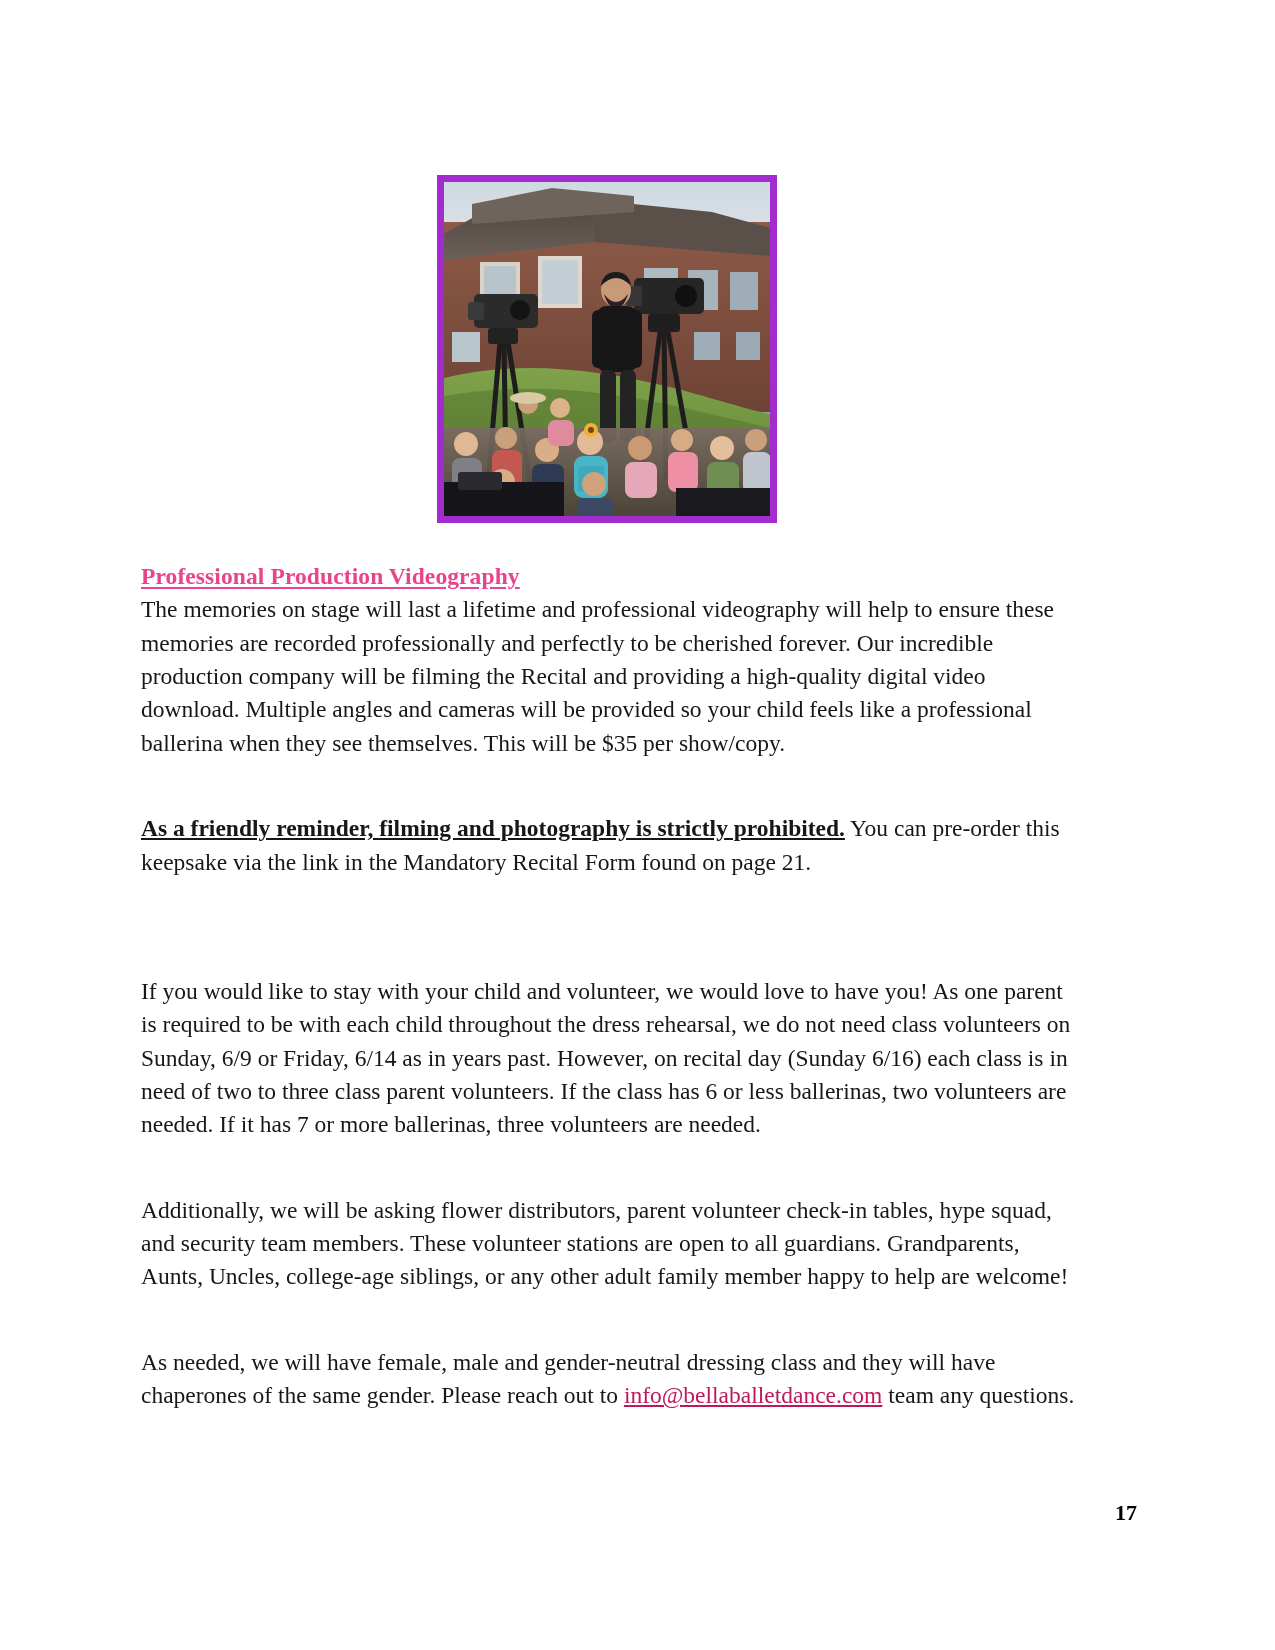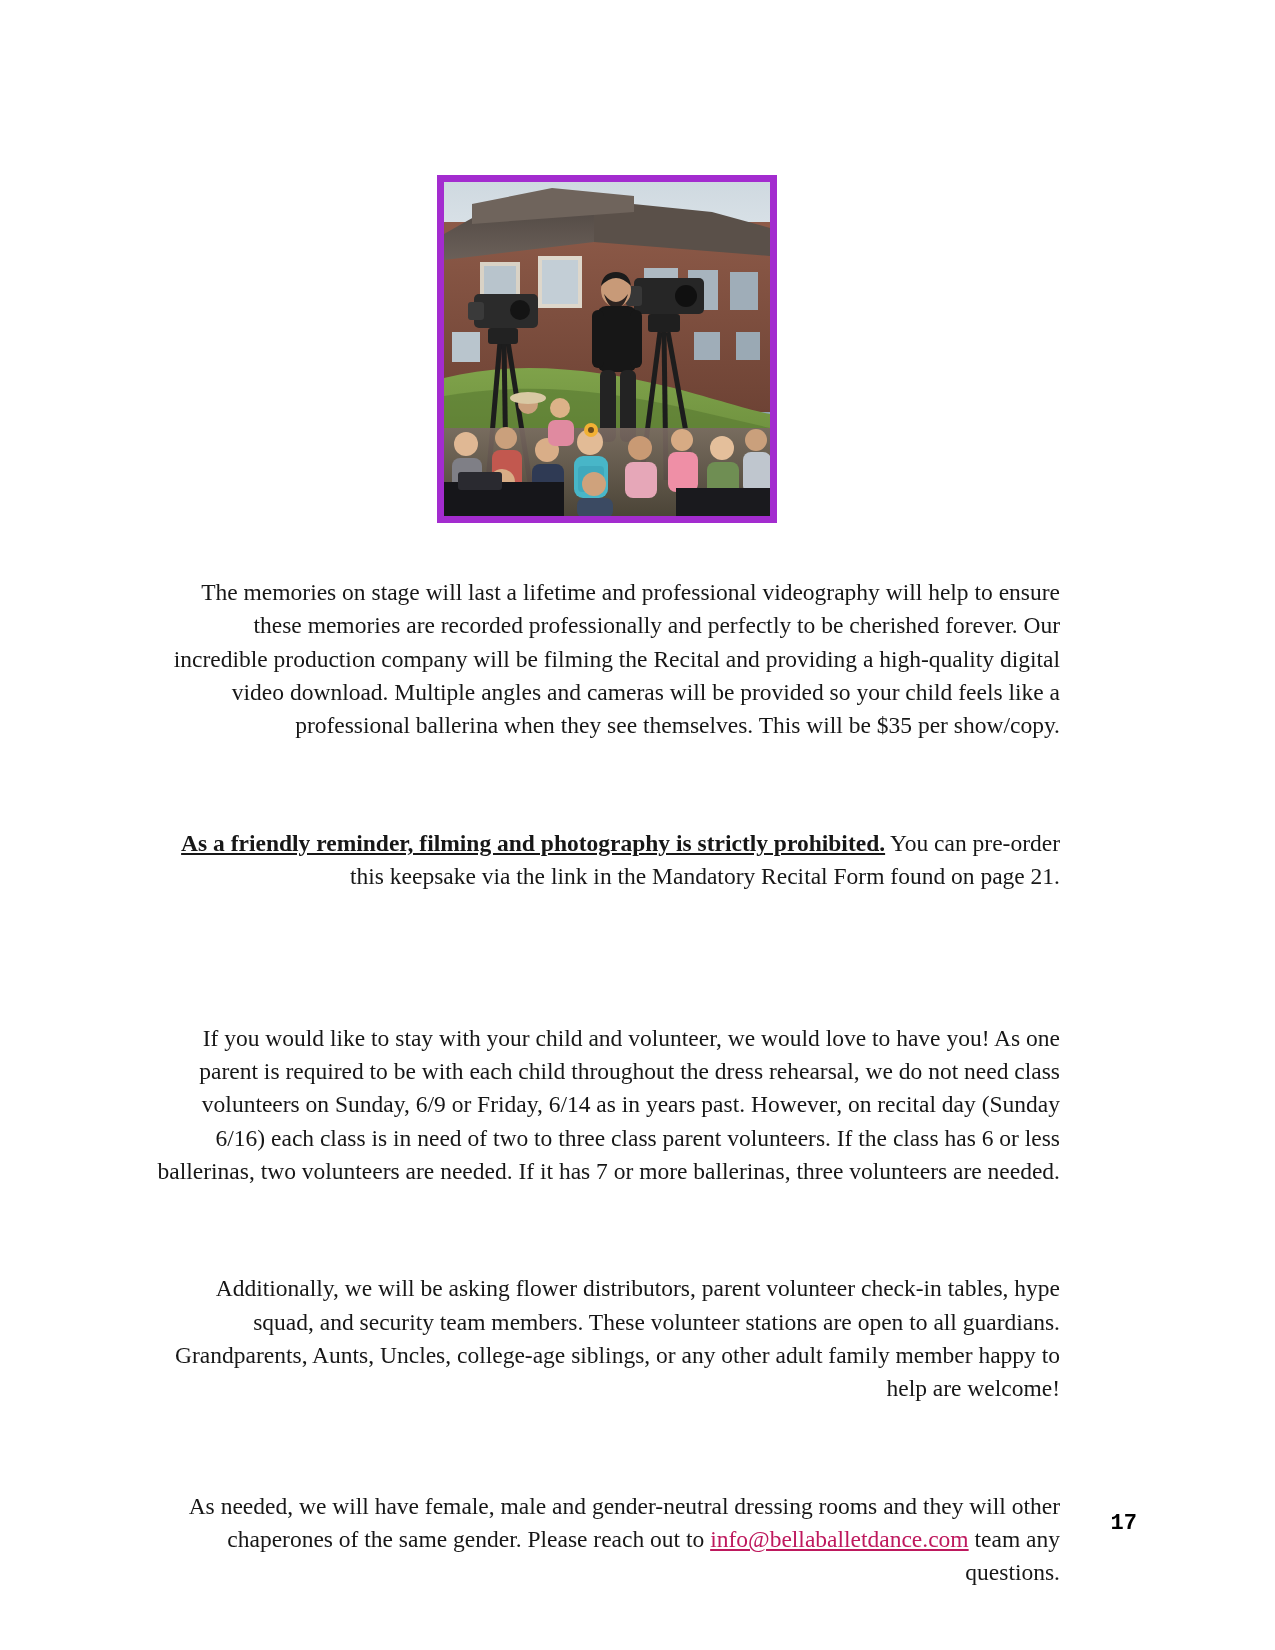--- a/index.html
+++ b/index.html
@@ -53,48 +53,48 @@
     text-underline-offset: 3px;
     margin: 0;
     padding: 0;
     line-height: 1.42;
     letter-spacing: 0.1px;
   }
 
   p.body-text {
     font-size: 23.5px;
     line-height: 1.42;
-    margin: 16px;
+    margin: 0;
     padding: 0;
-    text-align: right;
+    text-align: left;
     color: #171717;
   }
   .gap-md { height: 52px; }
   .gap-xl { height: 96px; }
 
   .strong-underline {
     font-weight: bold;
     text-decoration: underline;
     text-underline-offset: 2px;
   }
 
   a.email-link {
     color: #be185d;
     text-decoration: underline;
     text-underline-offset: 2px;
   }
 
   .page-number {
     position: absolute;
     right: 138px;
-    bottom: 114px;
+    bottom: 124px;
     font-size: 22px;
     font-weight: bold;
     color: #000000;
-    font-family: Liberation Mono, monospace;
+    font-family: Liberation Serif, serif;
   }
 </style>
 </head>
 <body>
 
 <div class="page">
 
   <div class="photo-wrap">
     <div class="photo">
       <svg viewBox="0 0 326 334" preserveAspectRatio="none" aria-hidden="true">
@@ -208,20 +208,21 @@
 
         <rect x="0" y="300" width="120" height="34" fill="#16161a"></rect>
         <rect x="14" y="290" width="44" height="18" rx="3" fill="#2a2a30"></rect>
         <rect x="232" y="306" width="94" height="28" fill="#1a1a1e"></rect>
       </svg>
     </div>
   </div>
 
   <div class="content">
 
+    <h2 class="section-heading">Professional Production Videography</h2>
 
     <p class="body-text">
       <span>The memories on stage will last a lifetime and professional videography will help to ensure these memories are recorded professionally and perfectly to be cherished forever. Our incredible production company will be filming the Recital and providing a high-quality digital video download. Multiple angles and cameras will be provided so your child feels like a professional ballerina when they see themselves. This will be $35 per show/copy.</span>
     </p>
 
     <div class="gap-md"></div>
 
     <p class="body-text">
       <span class="strong-underline">As a friendly reminder, filming and photography is strictly prohibited.</span><span> You can pre-order this keepsake via the link in the Mandatory Recital Form found on page 21.</span>
     </p>
@@ -235,20 +236,20 @@
 
     <div class="gap-md"></div>
 
     <p class="body-text">
       <span>Additionally, we will be asking flower distributors, parent volunteer check-in tables, hype squad, and security team members. These volunteer stations are open to all guardians. Grandparents, Aunts, Uncles, college-age siblings, or any other adult family member happy to help are welcome!</span>
     </p>
 
     <div class="gap-md"></div>
 
     <p class="body-text">
-      <span>As needed, we will have female, male and gender-neutral dressing rooms and they will other chaperones of the same gender.  Please reach out to </span><a class="email-link" href="#">info@bellaballetdance.com</a><span> team any questions.</span>
+      <span>As needed, we will have female, male and gender-neutral dressing class and they will have chaperones of the same gender.  Please reach out to </span><a class="email-link" href="#">info@bellaballetdance.com</a><span> team any questions.</span>
     </p>
 
   </div>
 
   <div class="page-number">17</div>
 
 </div>
 
 </body></html>

